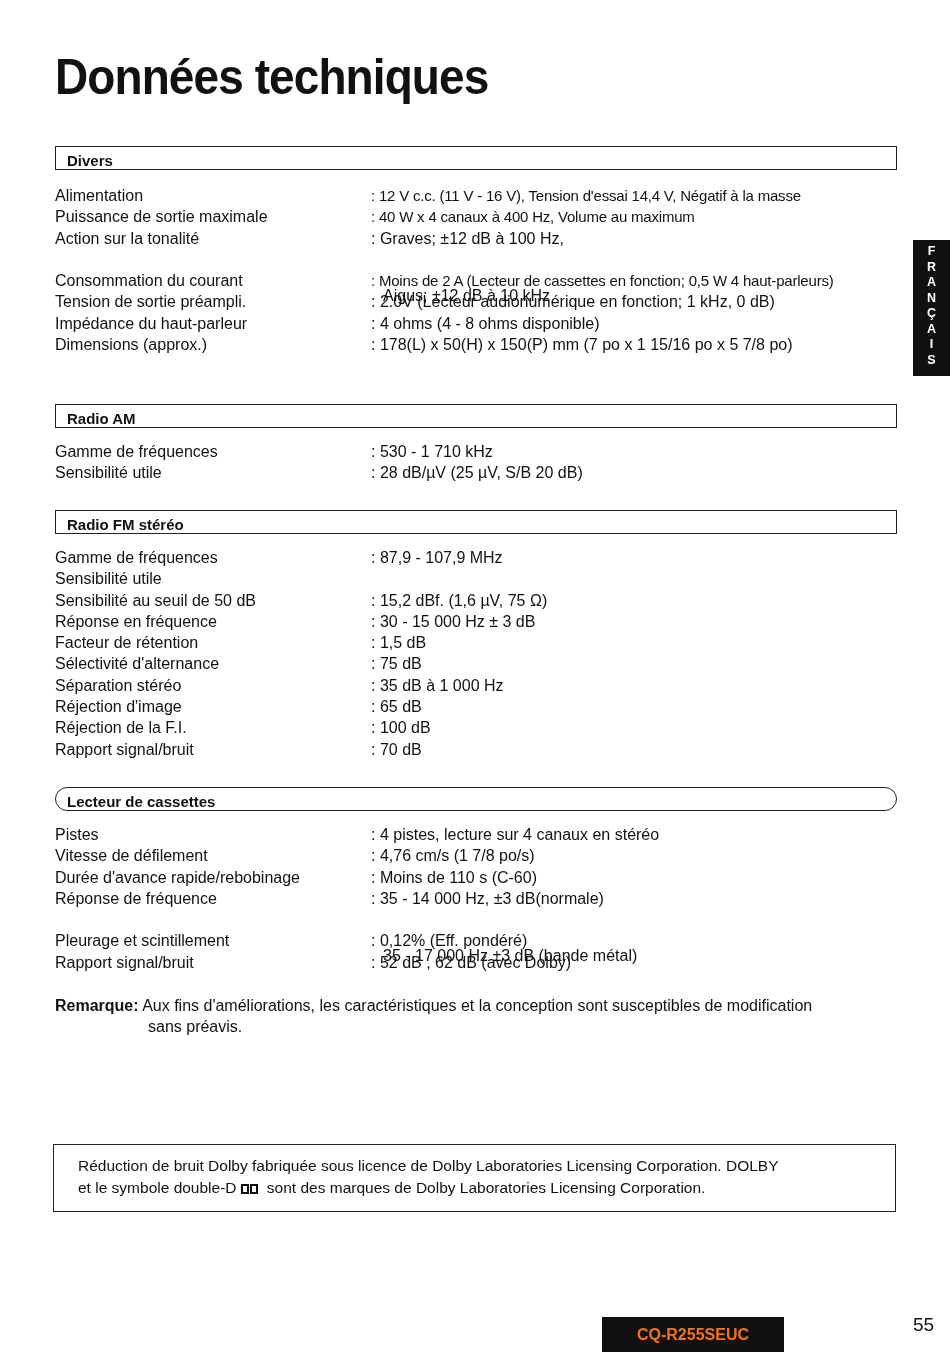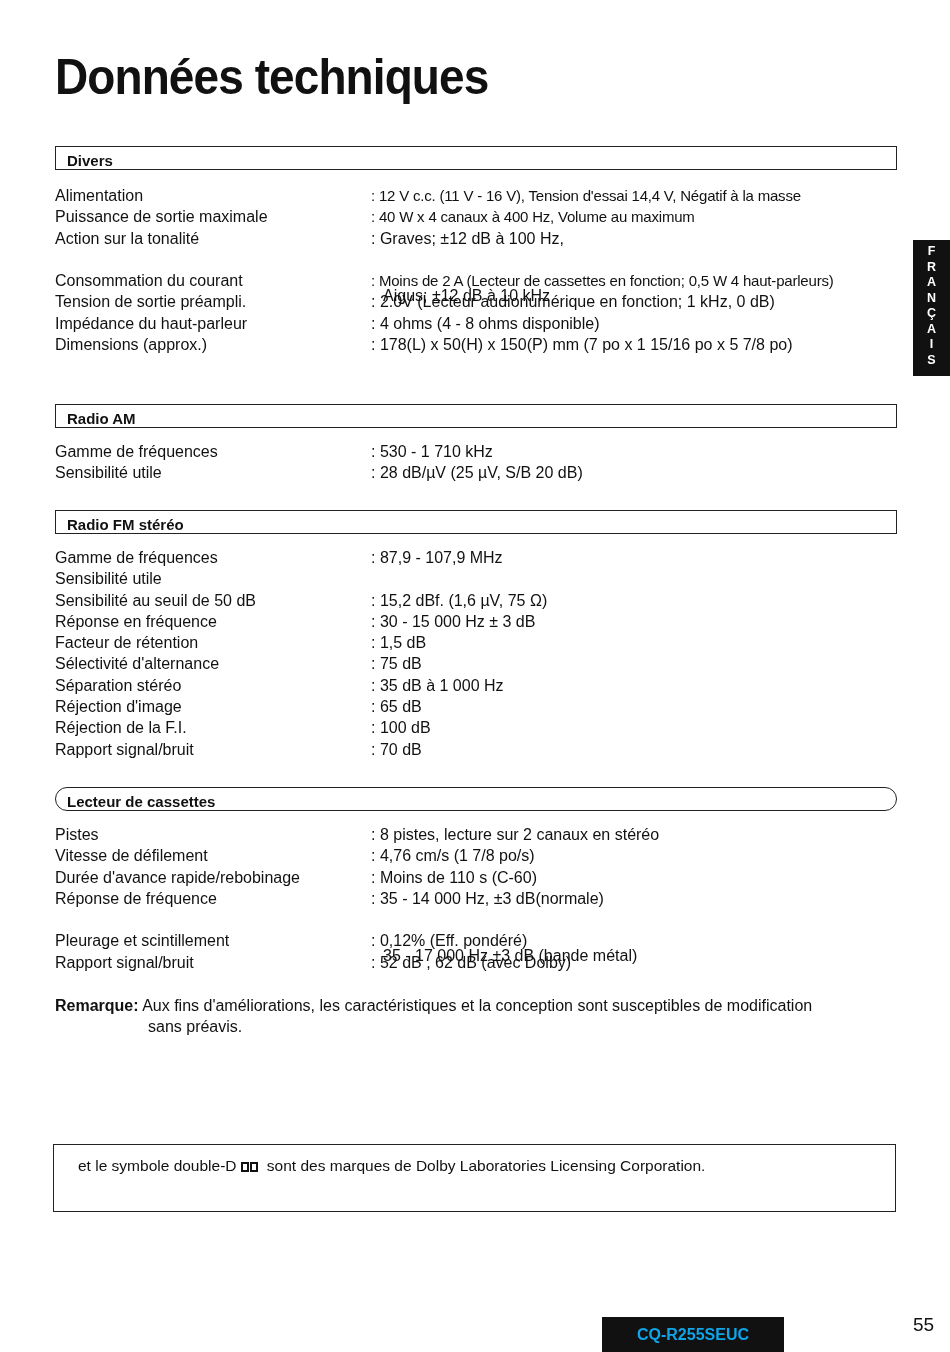--- a/index.html
+++ b/index.html
@@ -23,21 +23,21 @@
   .remark { position: absolute; left: 55px; top: 995px; width: 840px; font-size: 16px; line-height: 21px; }
   .remark .kw { font-weight: bold; }
   .remark .cont { display: block; padding-left: 93px; }
   .dolby-box { position: absolute; left: 53px; top: 1144px; width: 843px; height: 68px;
                border: 1.5px solid #222; box-sizing: border-box; padding: 10px 0 0 24px;
                font-size: 15.5px; line-height: 22px; }
   .dd { display: inline-block; vertical-align: middle; margin: 0 4px; }
   .dd i { display: inline-block; width: 8px; height: 10px; border: 2px solid #111; box-sizing: border-box;
           margin-right: 1px; }
   .model-badge { position: absolute; left: 602px; top: 1317px; width: 182px; height: 35px; background: #111;
-                 color: #0ea5e9; font-weight: bold; font-size: 16px; text-align: center; line-height: 36px; }
+                 color: #f97316; font-weight: bold; font-size: 16px; text-align: center; line-height: 36px; }
   .page-num { position: absolute; left: 913px; top: 1314px; font-size: 19px; }
 </style>
 </head>
 <body>
 
 <h1 class="title">Données techniques</h1>
 
 <div class="side-tab">
   <div class="letters">
     <span>F</span>
@@ -147,21 +147,21 @@
       <span class="value">: 70 dB</span>
     </div>
 </div>
 
 <div class="section-box" style="top:787px;border-radius:15px;">
   <span>Lecteur de cassettes</span>
 </div>
 <div class="spec-list" style="top:824px;">
   <div class="row">
       <span class="label">Pistes</span>
-      <span class="value">: 8 pistes, lecture sur 2 canaux en stéréo</span>
+      <span class="value">: 4 pistes, lecture sur 4 canaux en stéréo</span>
     </div>
   <div class="row">
       <span class="label">Vitesse de défilement</span>
       <span class="value">: 4,76 cm/s (1 7/8 po/s)</span>
     </div>
   <div class="row">
       <span class="label">Durée d'avance rapide/rebobinage</span>
       <span class="value">: Moins de 110 s (C-60)</span>
     </div>
   <div class="row">
@@ -181,19 +181,20 @@
       <span class="value">: 52 dB , 62 dB (avec Dolby)</span>
     </div>
 </div>
 
 <div class="remark">
   <span class="kw">Remarque:</span><span> Aux fins d'améliorations,  les caractéristiques et la conception sont susceptibles de modification</span>
   <span class="cont">sans préavis.</span>
 </div>
 
 <div class="dolby-box">
+  <div>Réduction de bruit Dolby fabriquée sous licence de Dolby Laboratories Licensing Corporation. DOLBY</div>
   <div>
     <span>et le symbole double-D</span><span class="dd"><i></i><i></i></span><span> sont des marques de Dolby Laboratories Licensing Corporation.</span>
   </div>
 </div>
 
 <div class="model-badge">CQ-R255SEUC</div>
 <div class="page-num">55</div>
 
 </body></html>

